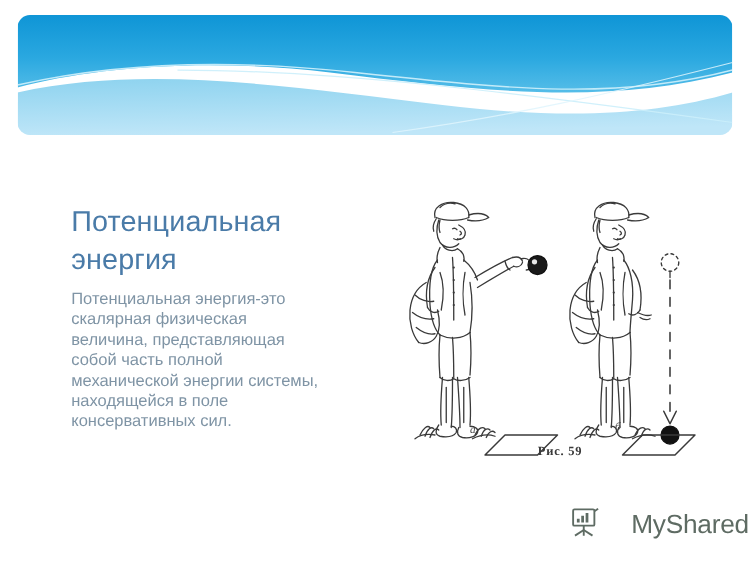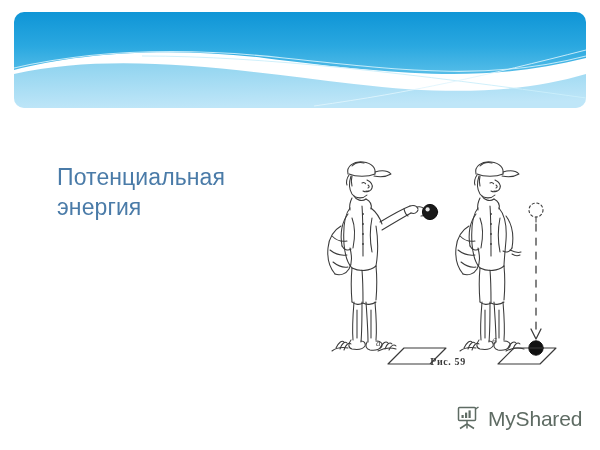--- a/index.html
+++ b/index.html
@@ -82,21 +82,21 @@
   #sublabel-a { left: 376px; top: 338px; }
   #sublabel-b { left: 492px; top: 336px; }
 
   
   #watermark {
     position: absolute;
     left: 455px;
     top: 404px;
     display: flex;
     align-items: center;
-    gap: 7px;
+    gap: 24px;
   }
   #watermark-text {
     font-size: 21px;
     color: #5e6b63;
     font-family: "Liberation Sans", sans-serif;
     letter-spacing: -0.2px;
   }
 </style>
 </head>
 <body>
@@ -134,20 +134,21 @@
 
         <path d="M0,56 C70,40 160,34 270,46 C400,60 480,68 572,44" fill="none" stroke="#c9edfa" stroke-width="1.1" opacity="0.95"></path>
         <path d="M128,44 C250,44 400,62 572,86" fill="none" stroke="#cbeefb" stroke-width="1" opacity="0.9"></path>
         <path d="M300,94 C400,80 470,64 572,38" fill="none" stroke="#dff4fd" stroke-width="1" opacity="0.85"></path>
       </g>
     </svg>
   </div>
 
   <div id="text-col">
     <div id="slide-title">Потенциальная энергия</div>
+    <div id="slide-body">Потенциальная энергия-это скалярная физическая величина, представляющая собой часть полной механической энергии системы, находящейся в поле консервативных сил.</div>
   </div>
 
   <div id="figure">
     <svg width="260" height="230" viewBox="0 0 260 230" xmlns="http://www.w3.org/2000/svg">
       <g stroke="#3a3a3a" fill="none" stroke-width="1.05" stroke-linecap="round" stroke-linejoin="round">
 
         <g>
 
           <path d="M30,22 C28,14 36,9 45,10 C54,11 58,16 57,22"></path>
           <path d="M57,20 C64,18 70,19 73,22 C68,25 61,25 56,24"></path>

